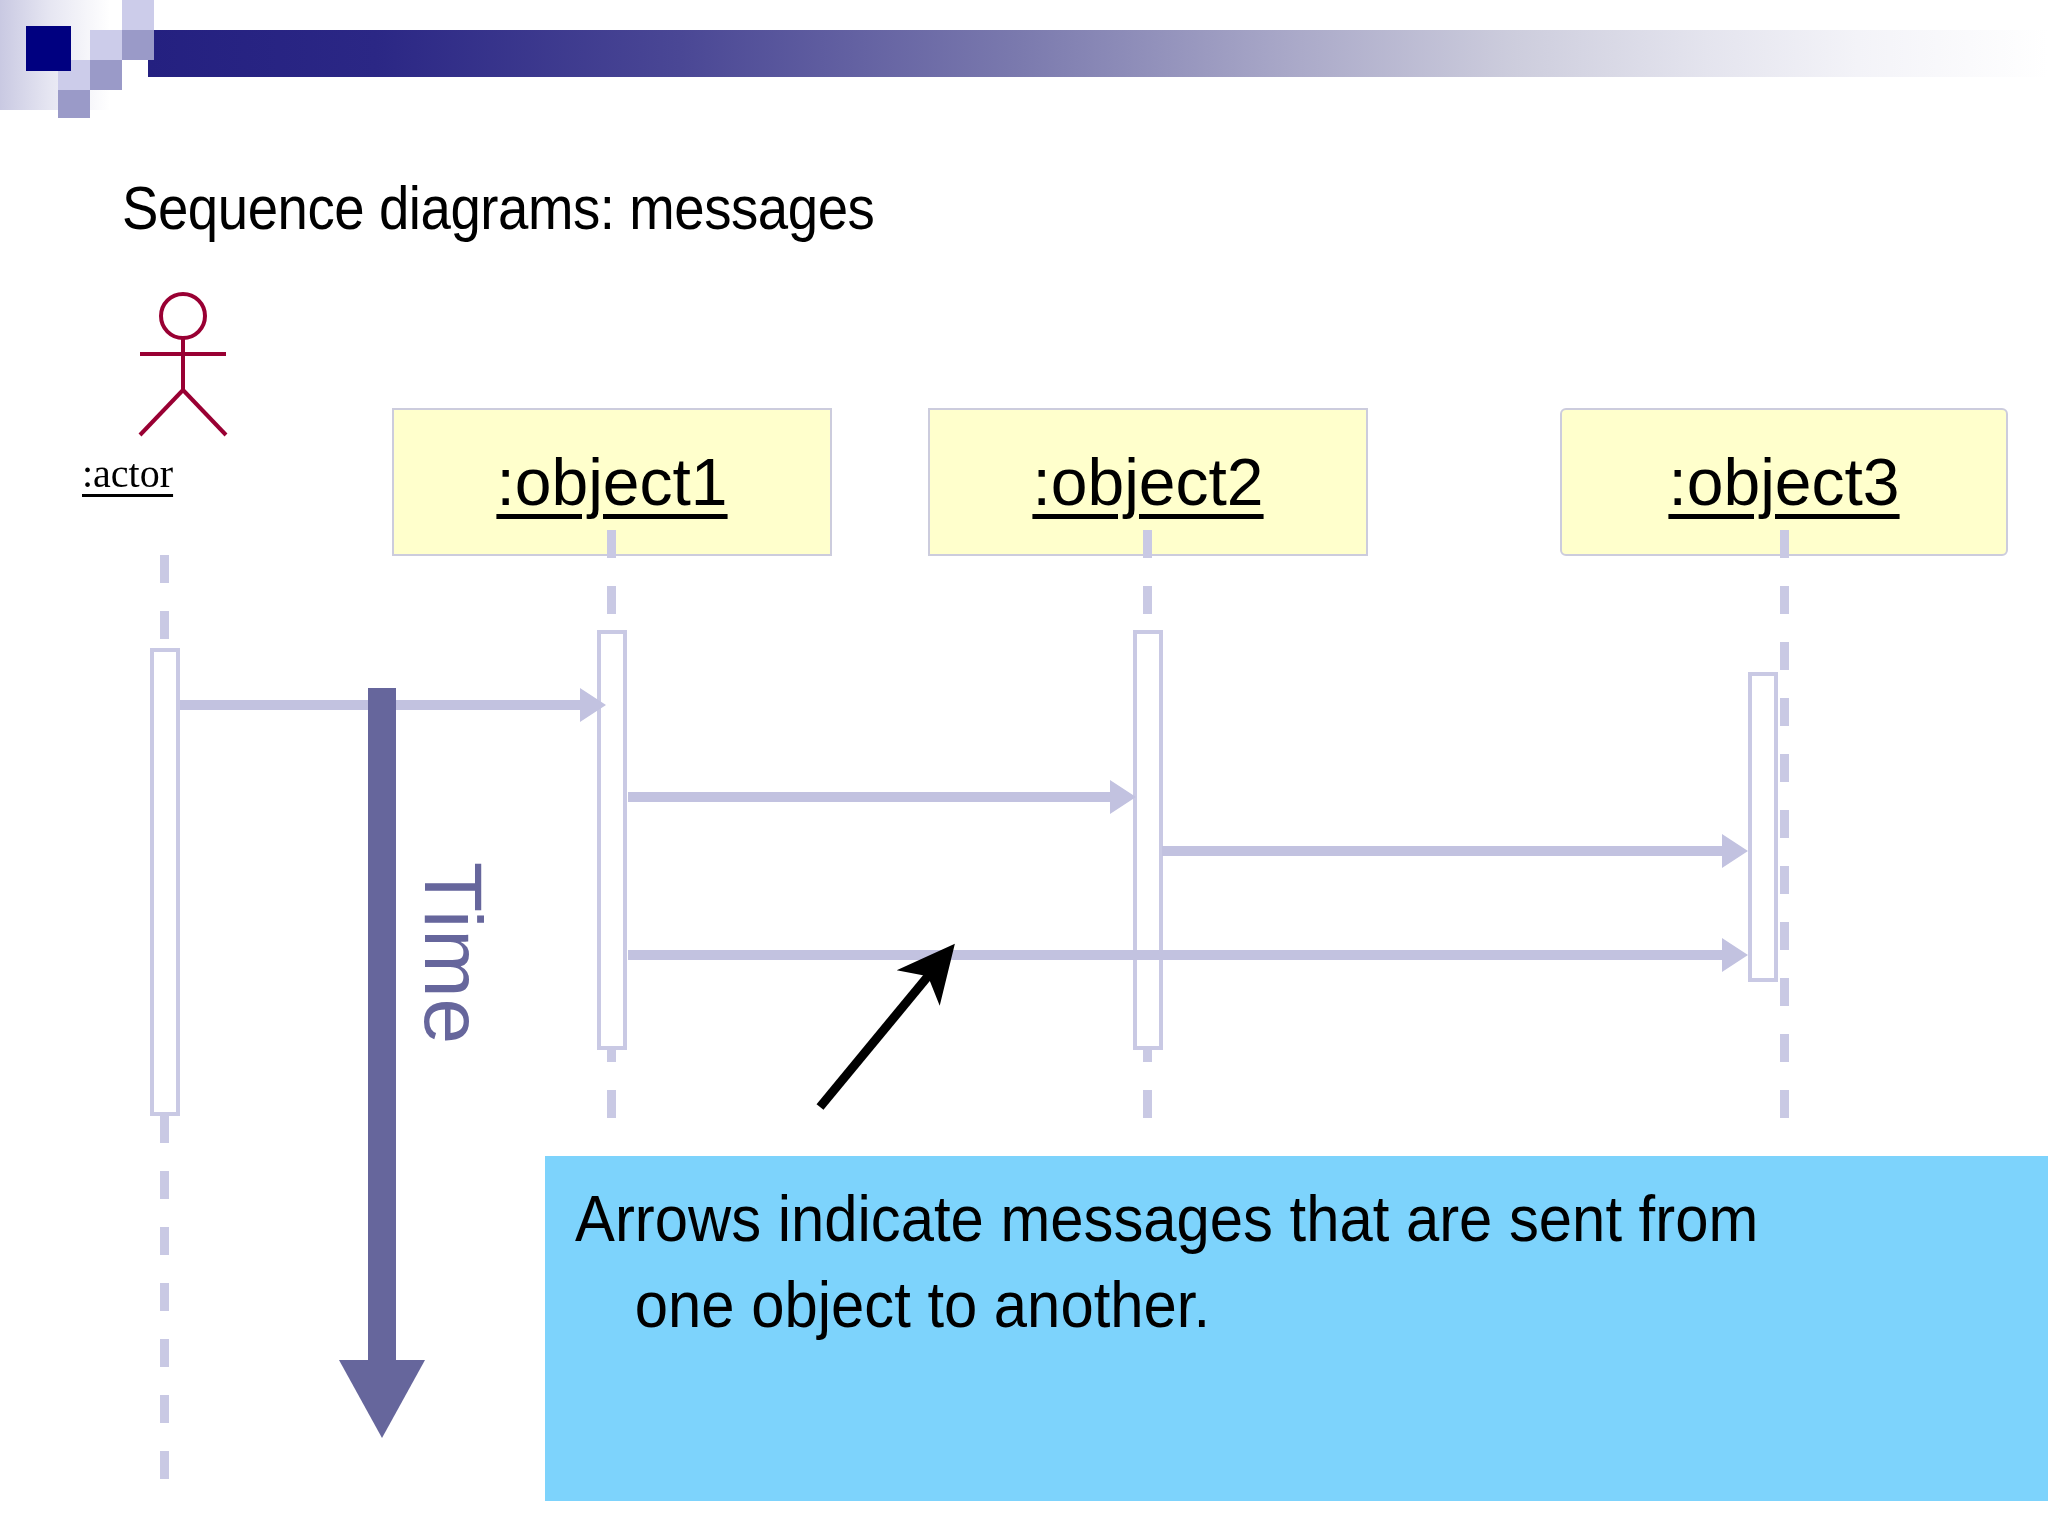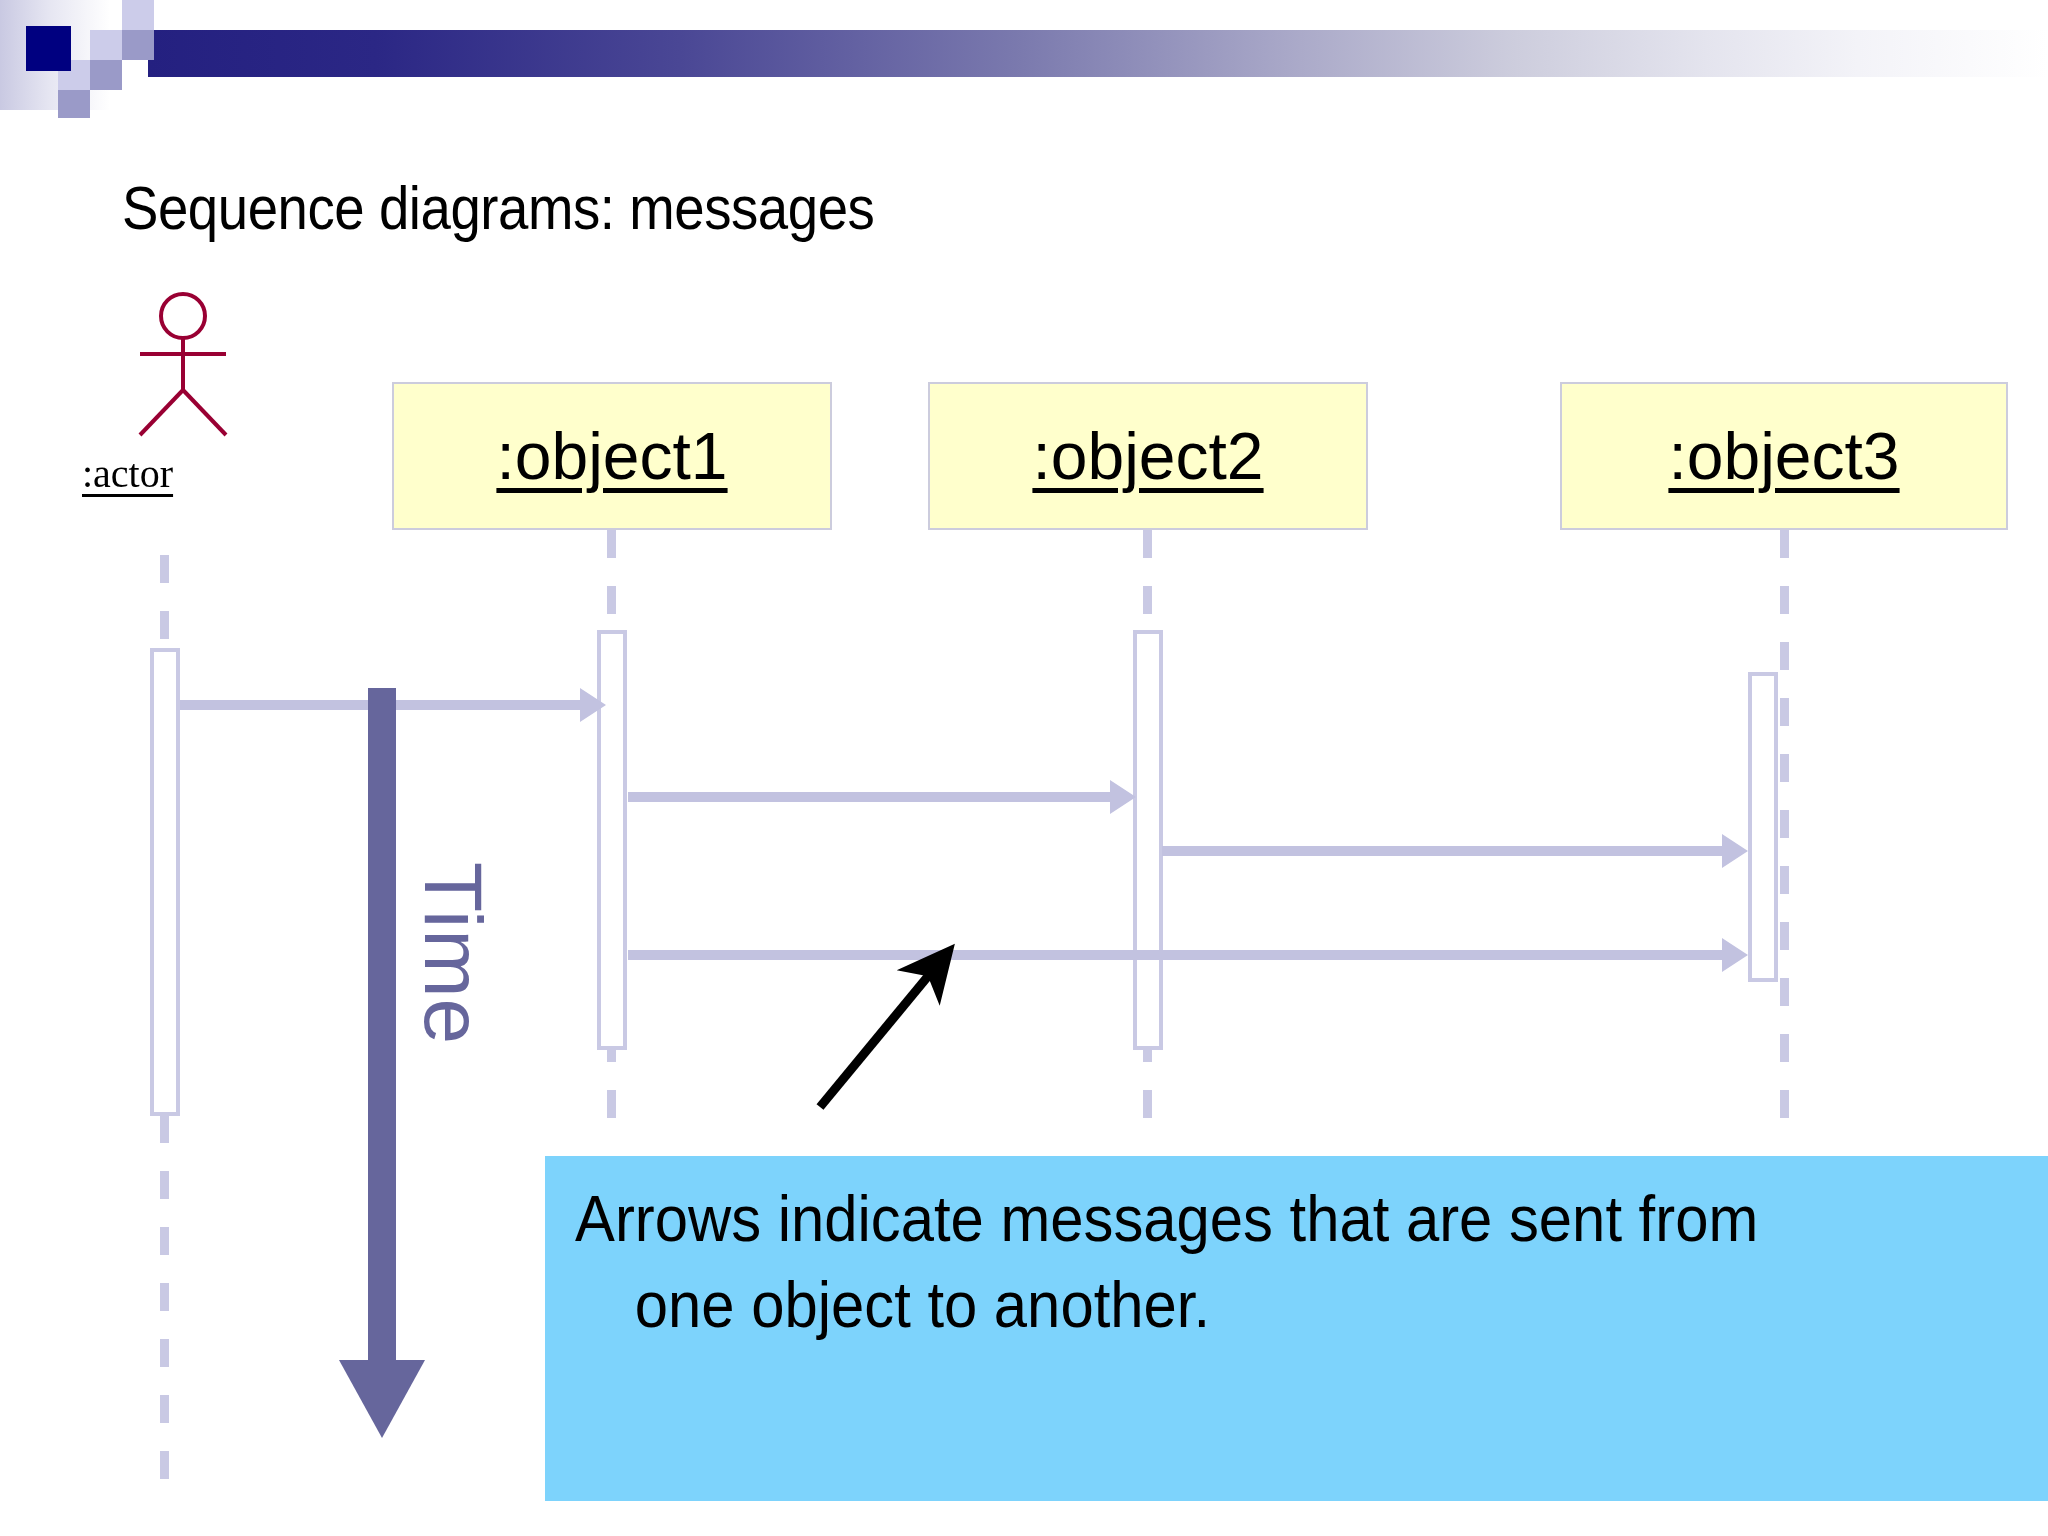--- a/index.html
+++ b/index.html
@@ -67,20 +67,21 @@
 
   
   .obj-box {
     position: absolute;
     background: #ffffcc;
     border: 2px solid #ccccdd;
     box-sizing: border-box;
     display: flex;
     align-items: center;
     justify-content: center;
+    margin-top: 26px;
   }
   .obj-label {
     font-family: "Liberation Sans", sans-serif;
     font-size: 66px;
     color: #000;
     text-decoration: underline;
     text-underline-offset: 9px;
     text-decoration-thickness: 5px;
     white-space: nowrap;
   }
@@ -195,21 +196,21 @@
   </svg>
 </div>
 <div id="actor-label">:actor</div>
 
 <div class="obj-box" style="left:392px;top:382px;width:440px;height:148px;">
   <span class="obj-label">:object1</span>
 </div>
 <div class="obj-box" style="left:928px;top:382px;width:440px;height:148px;">
   <span class="obj-label">:object2</span>
 </div>
-<div class="obj-box" style="left:1560px;top:382px;width:448px;height:148px;">
+<div class="obj-box" style="left:1560px;top:382px;width:448px;height:148px;border-radius:6px;">
   <span class="obj-label">:object3</span>
 </div>
 
 <div class="lifeline" style="left:160px;top:555px;height:945px;"></div>
 <div class="lifeline" style="left:607px;top:530px;height:600px;"></div>
 <div class="lifeline" style="left:1143px;top:530px;height:600px;"></div>
 <div class="lifeline" style="left:1780px;top:530px;height:600px;"></div>
 
 <div class="activation" style="left:150px;top:648px;height:468px;"></div>
 <div class="activation" style="left:597px;top:630px;height:420px;"></div>

